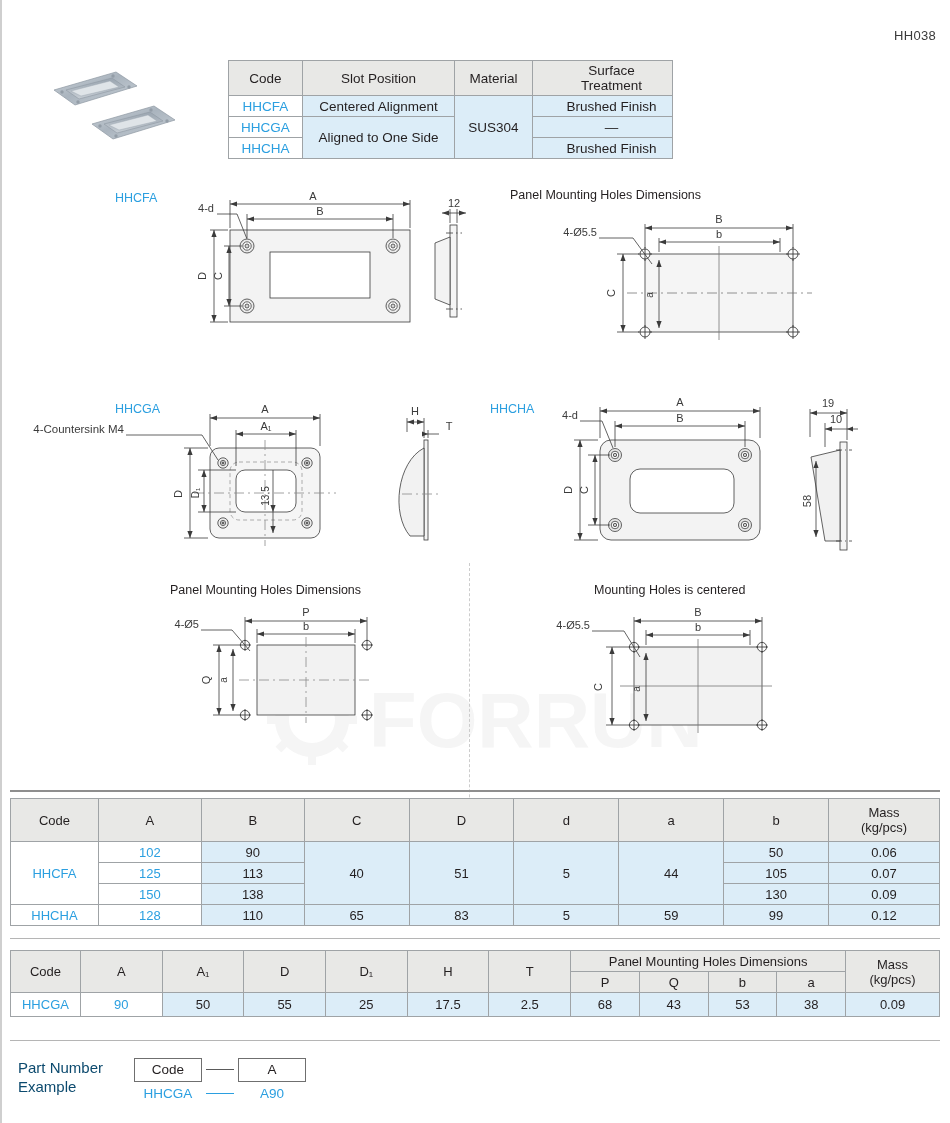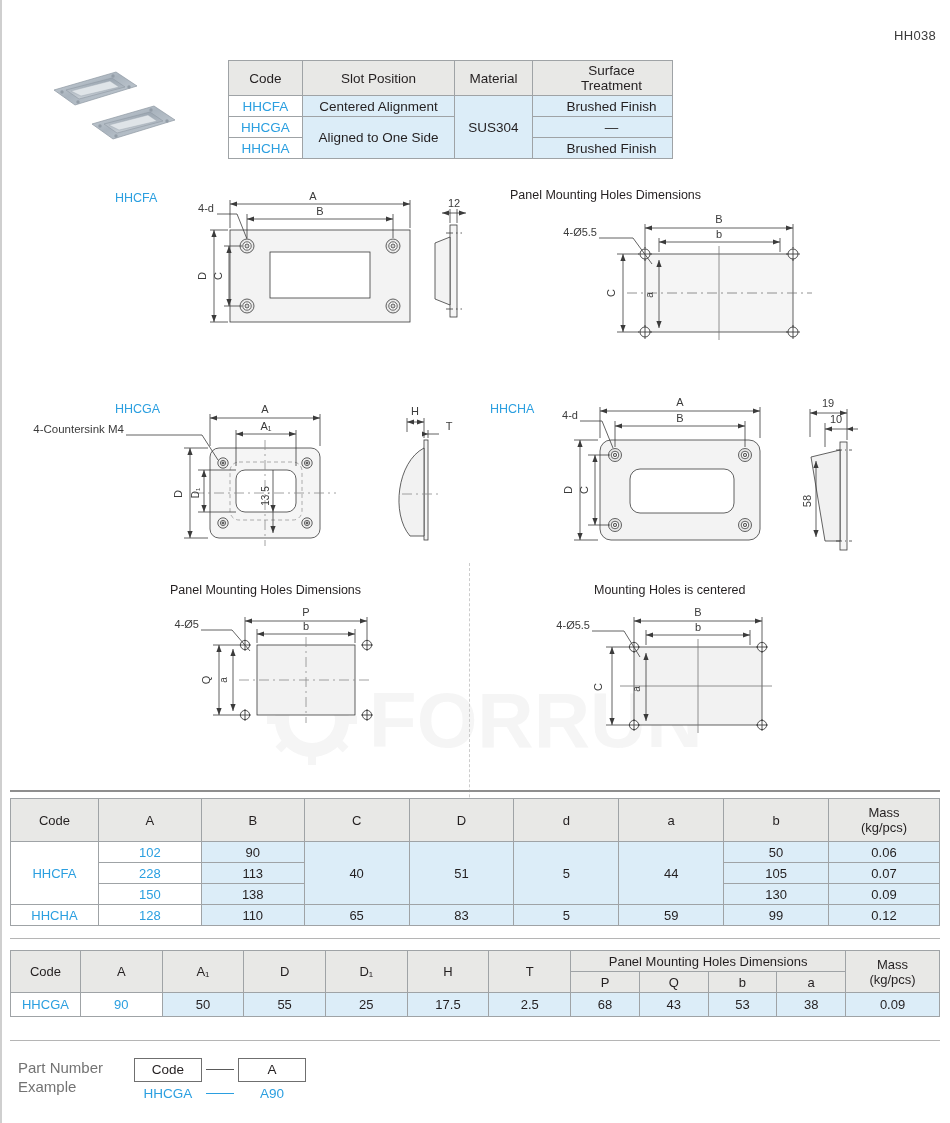--- a/index.html
+++ b/index.html
@@ -84,21 +84,21 @@
   #table1 tbody td { height:21px;margin-left:23px; }
 
   #table2 { left:10px; top:950px; width:930px; }
   #table2 thead td { height:21px; }
   #table2 tbody td { height:24px; }
 
   
   .pn-block { position:absolute; left:10px; top:1050px; width:930px; }
   .pn-title {
     position:absolute; left:8px; top:8px;
-    font-size:15px; line-height:19px; color:#737373;
+    font-size:15px; line-height:19px; color:#0c4a6e;
   }
   .pn-box {
     position:absolute; border:1px solid #6f6f6f; background:#ffffff;
     height:24px; line-height:22px; text-align:center;
     font-size:13.5px; color:#231f20;
   }
   .pn-b1 { left:124px; top:8px; width:68px; }
   .pn-b2 { left:228px; top:8px; width:68px; }
   .pn-dash { position:absolute; left:196px; top:19px; width:28px; height:1px; background:#5a5a5a; }
   .pn-sub {
@@ -634,21 +634,21 @@
       <td class="val-blue">102</td>
       <td class="blue-cell">90</td>
       <td class="blue-cell" rowspan="3">40</td>
       <td class="blue-cell" rowspan="3">51</td>
       <td class="blue-cell" rowspan="3">5</td>
       <td class="blue-cell" rowspan="3">44</td>
       <td class="blue-cell">50</td>
       <td class="blue-cell">0.06</td>
     </tr>
     <tr>
-      <td class="val-blue">228</td>
+      <td class="val-blue">125</td>
       <td class="blue-cell">113</td>
       <td class="blue-cell">105</td>
       <td class="blue-cell">0.07</td>
     </tr>
     <tr>
       <td class="val-blue">150</td>
       <td class="blue-cell">138</td>
       <td class="blue-cell">130</td>
       <td class="blue-cell">0.09</td>
     </tr>

